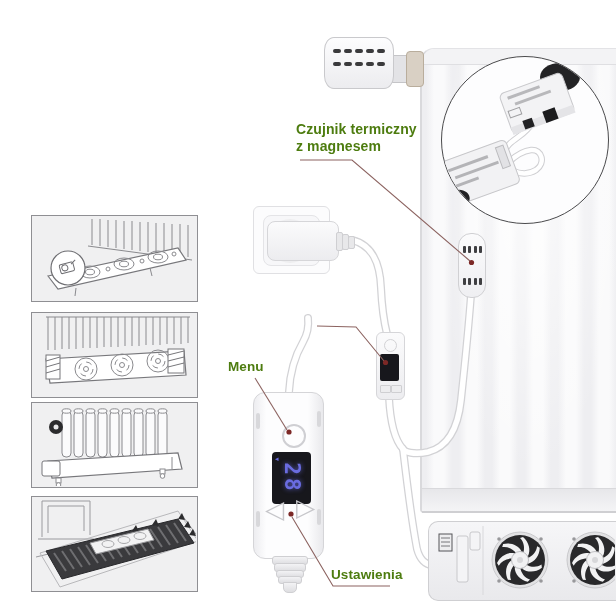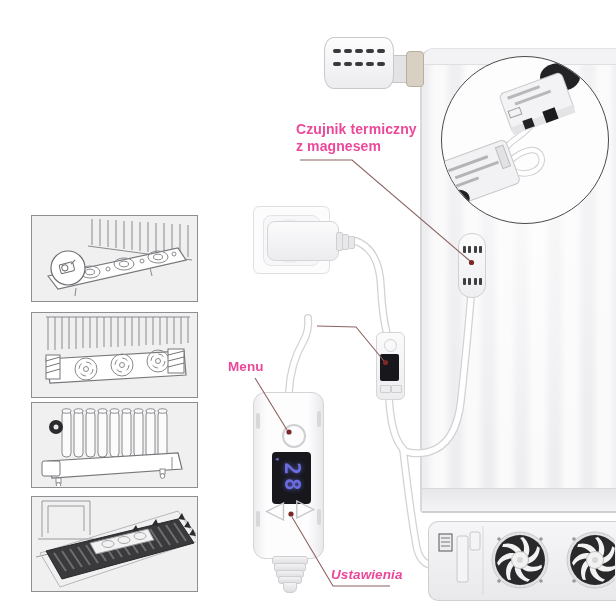--- a/index.html
+++ b/index.html
@@ -1,18 +1,18 @@
 <!DOCTYPE html>
 <html><head>
 <meta charset="utf-8">
 <style>
   html,body{margin:0;padding:0;background:#ffffff;}
   #stage{position:relative;width:616px;height:610px;background:#ffffff;overflow:hidden;
          font-family:"Liberation Sans",sans-serif;}
-  .label{position:absolute;font-weight:bold;color:#ec4899;font-size:13.5px;line-height:14.5px;
+  .label{position:absolute;font-weight:bold;color:#4d7c0f;font-size:13.5px;line-height:14.5px;
          white-space:pre-line;letter-spacing:.1px;}
   
   .ipanel{position:absolute;left:31px;width:167px;background:#f0f0f1;border:1.5px solid #8f8f93;box-sizing:border-box;}
   .ipanel svg{display:block;}
   
   #radiator{position:absolute;left:420px;top:48px;width:196px;height:464px;
     background:
       radial-gradient(ellipse at 55% 30%, rgba(255,255,255,.75), rgba(255,255,255,0) 62%),
       repeating-linear-gradient(90deg,#eeeef1 0 4px,#fafafb 12px 22px,#eeeef1 30px 33px),
       #f6f6f8;
@@ -350,21 +350,21 @@
           <circle r="3" fill="#d8d8da"></circle>
         <circle cx="-21" cy="-21" r="1.8" fill="#98989b"></circle>
           <circle cx="-21" cy="21" r="1.8" fill="#98989b"></circle>
       </g>
     </svg>
   </div>
 
   <div class="label" style="left:296px;top:121px;font-size:14px;line-height:17px;">Czujnik termiczny
 z magnesem</div>
   <div class="label" style="left:228px;top:360px;">Menu</div>
-  <div class="label" style="left:331px;top:568px;font-style:italic;">Ustawienia</div>
+  <div class="label" style="left:331px;top:568px;">Ustawienia</div>
 
   <svg class="layer" width="616" height="610">
     <g fill="none" stroke="#8c6360" stroke-width="1.1">
       <polyline points="300,160 352,160 470,261"></polyline>
       <polyline points="317,326 356,327 384,361"></polyline>
       <polyline points="255,378 287,430"></polyline>
       <polyline points="390,586 333,586 292,517"></polyline>
     </g>
     <g fill="#7c2826">
       <circle cx="471.5" cy="262.5" r="2.6"></circle>

